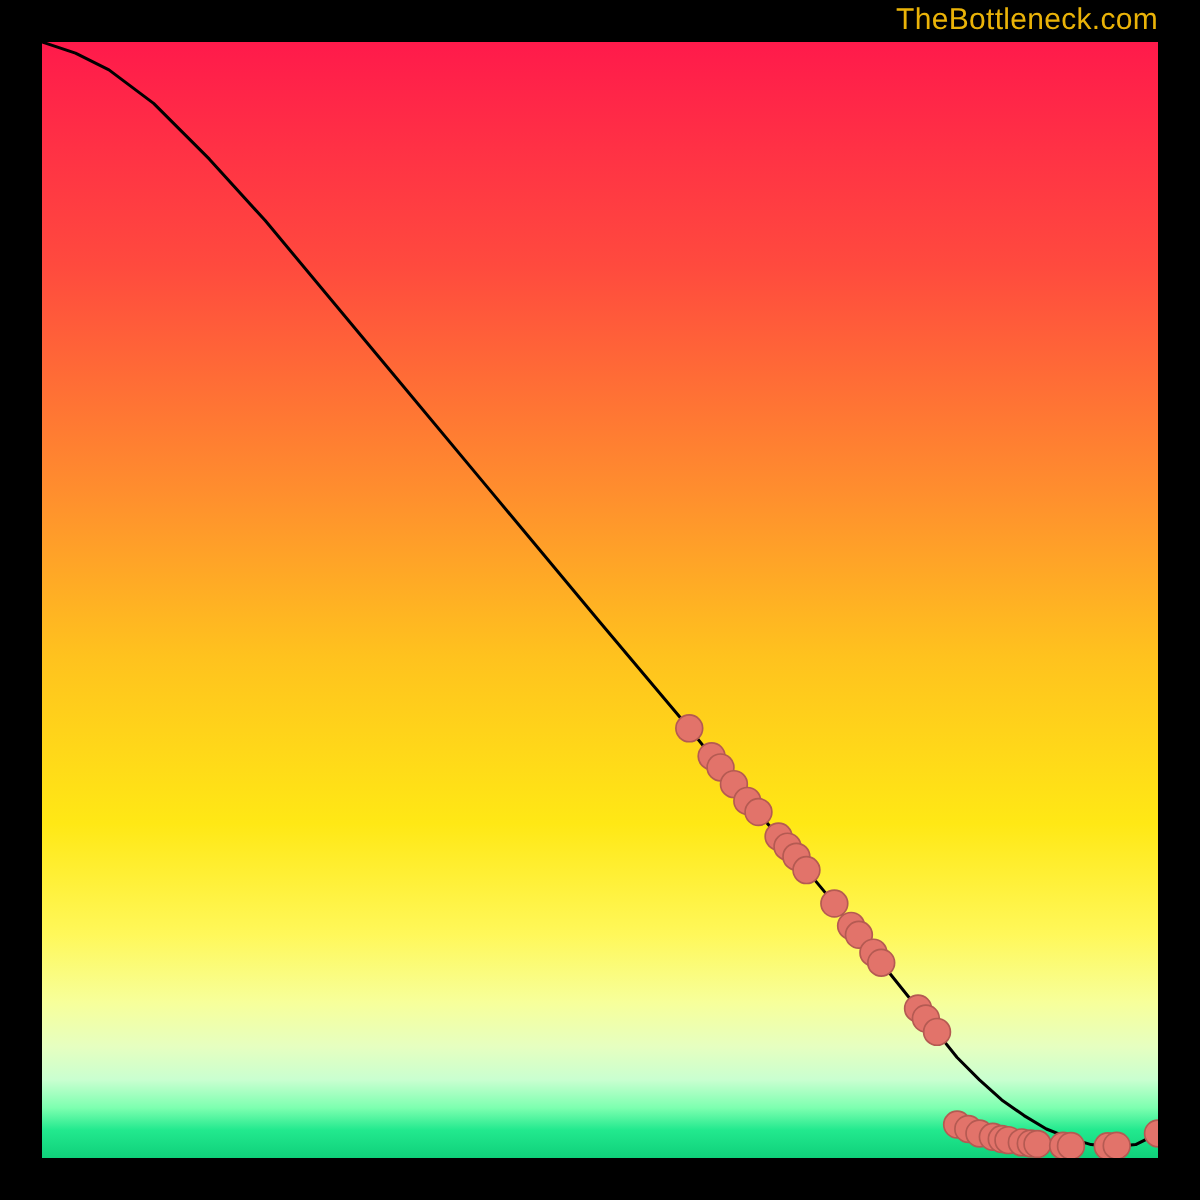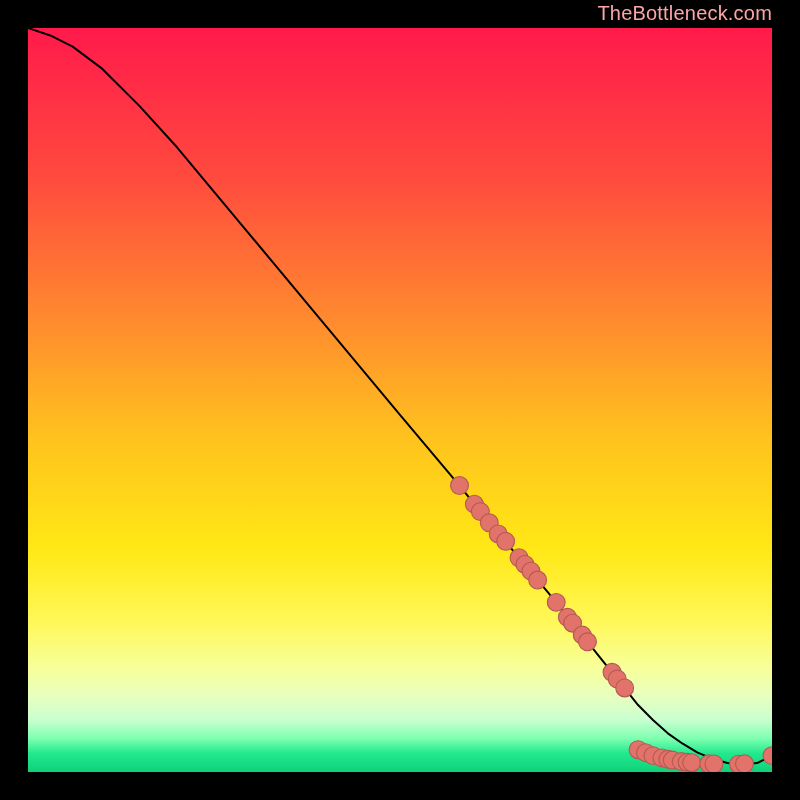--- a/index.html
+++ b/index.html
@@ -14,21 +14,21 @@
   .frame {
     position: relative;
     width: 800px;
     height: 800px;
     background: #000;
   }
   .attribution {
     position: absolute;
     top: 2px;
     right: 28px;
-    color: #fca5a5;
+    color: #eab308;
     font-size: 20px;
     letter-spacing: 0.2px;
   }
   .plot {
     position: absolute;
     left: 28px;
     top: 28px;
     width: 744px;
     height: 744px;
   }

